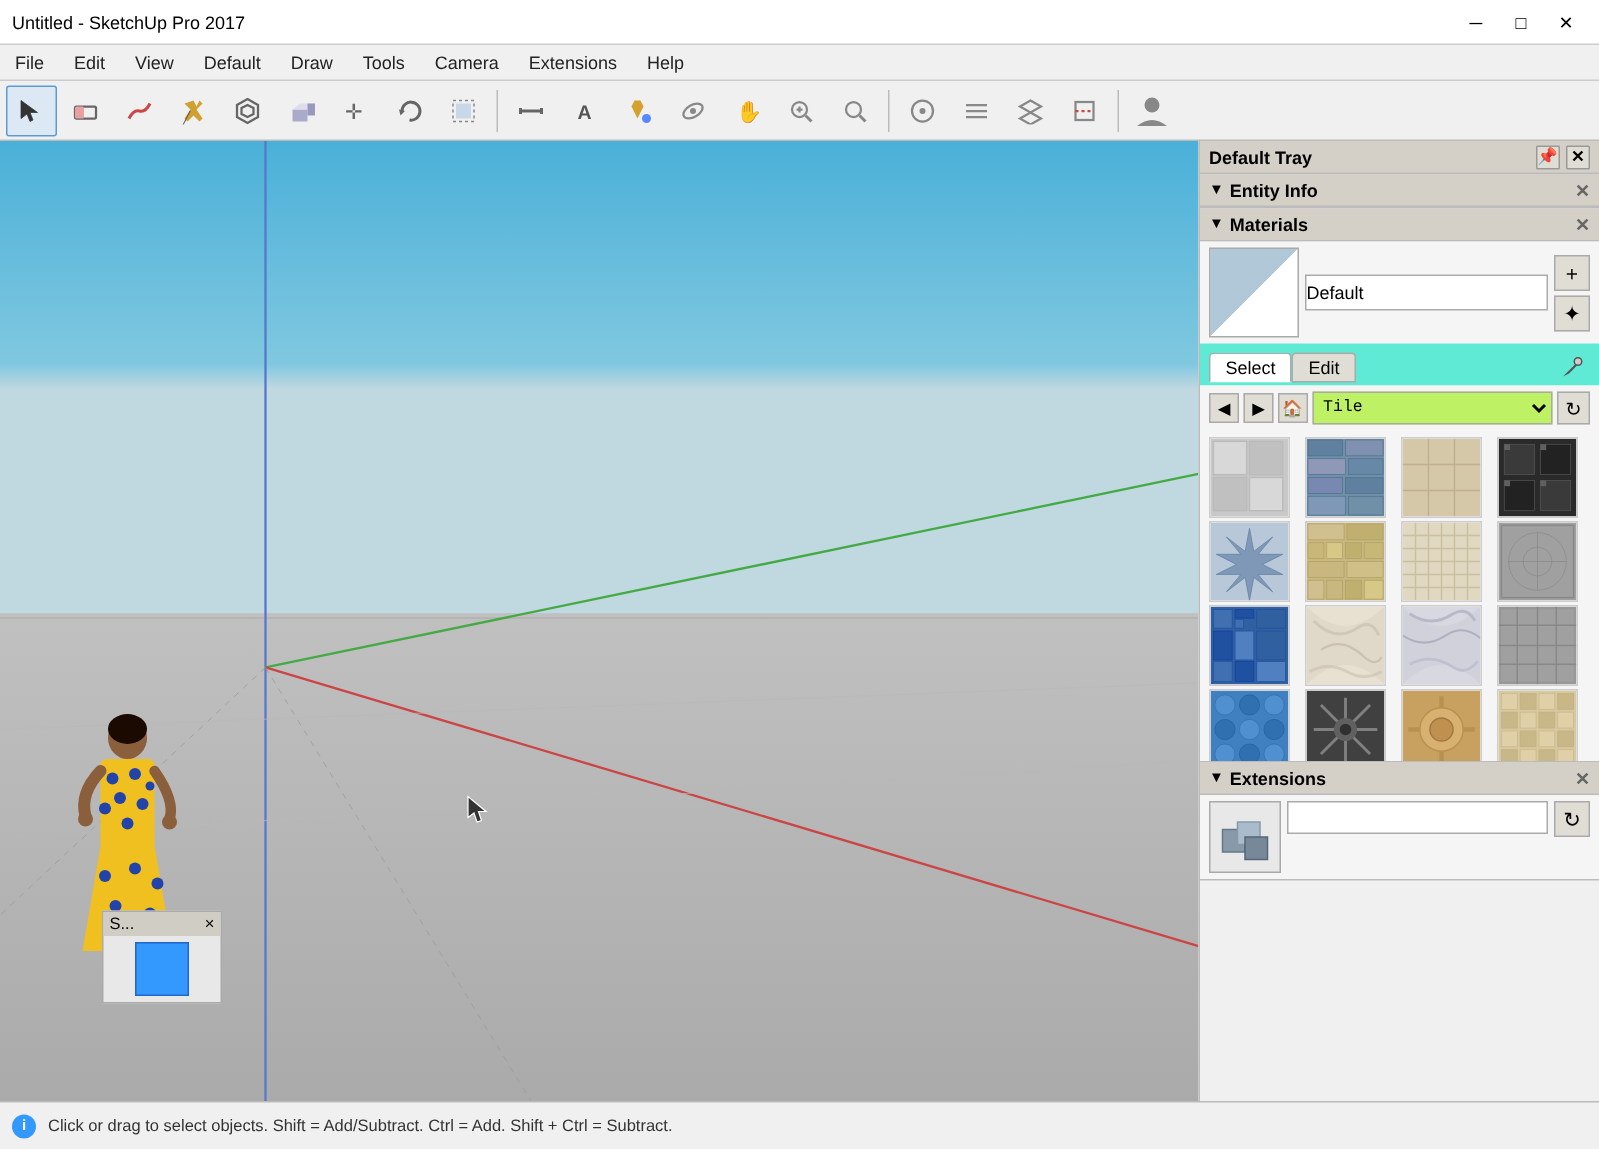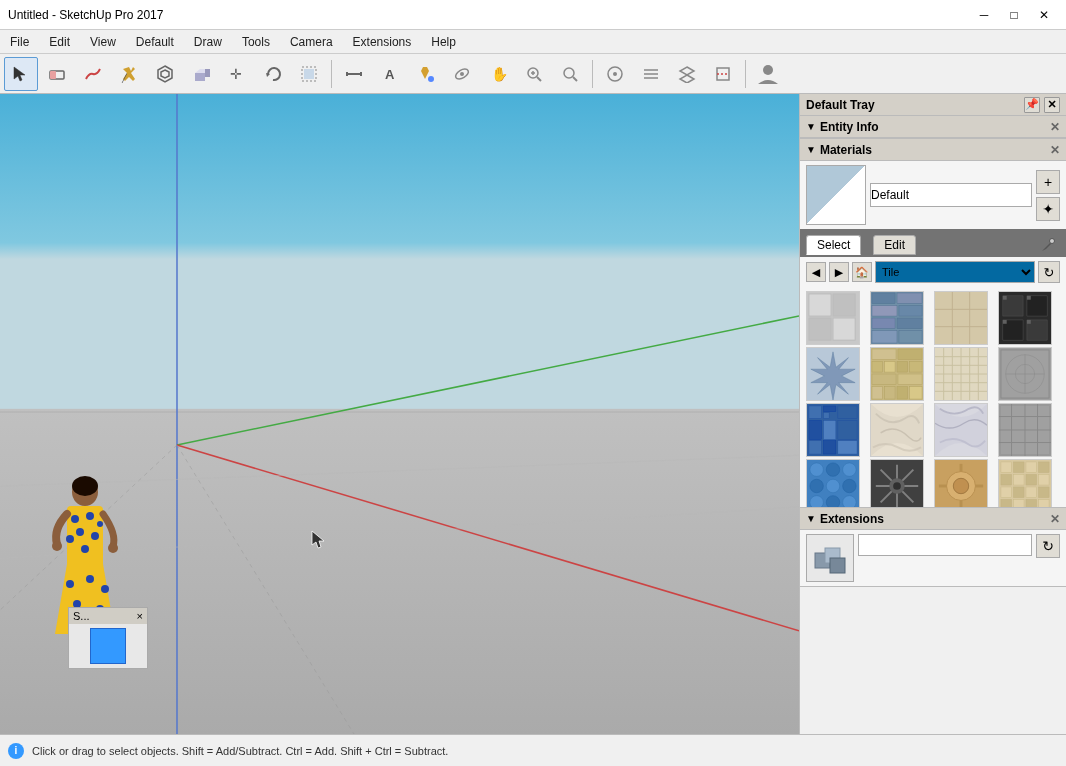--- a/index.html
+++ b/index.html
@@ -271,23 +271,23 @@
       border: 1px solid #aaa;
       background: #e0ddd5;
       cursor: pointer;
       display: flex; align-items: center; justify-content: center;
       font-size: 14px;
     }
 
     
     .mat-tabs {
       display: flex;
-      gap: 12px;
+      gap: 0;
       padding: 4px 6px 0;
-      background: #737373;
+      background: #5eead4;
       align-items: center;
     }
     .mat-tab {
       padding: 2px 10px;
       border: 1px solid #aaa;
       background: #e0ddd5;
       cursor: pointer;
       font-size: 12px;
       border-radius: 3px 3px 0 0;
     }
@@ -318,22 +318,23 @@
       background: #e0ddd5;
       cursor: pointer;
       display: flex; align-items: center; justify-content: center;
       font-size: 11px;
     }
     .mat-category-select {
       flex: 1;
       height: 22px;
       border: 1px solid #aaa;
       font-size: 11px;
-      background: #0369a1;
+      background: #bef264;
       padding: 0 2px;
+      font-family: Liberation Mono, monospace;
     }
     .mat-reload-btn {
       width: 22px; height: 22px;
       border: 1px solid #aaa;
       background: #e0ddd5;
       cursor: pointer;
       display: flex; align-items: center; justify-content: center;
       font-size: 13px;
     }
 

